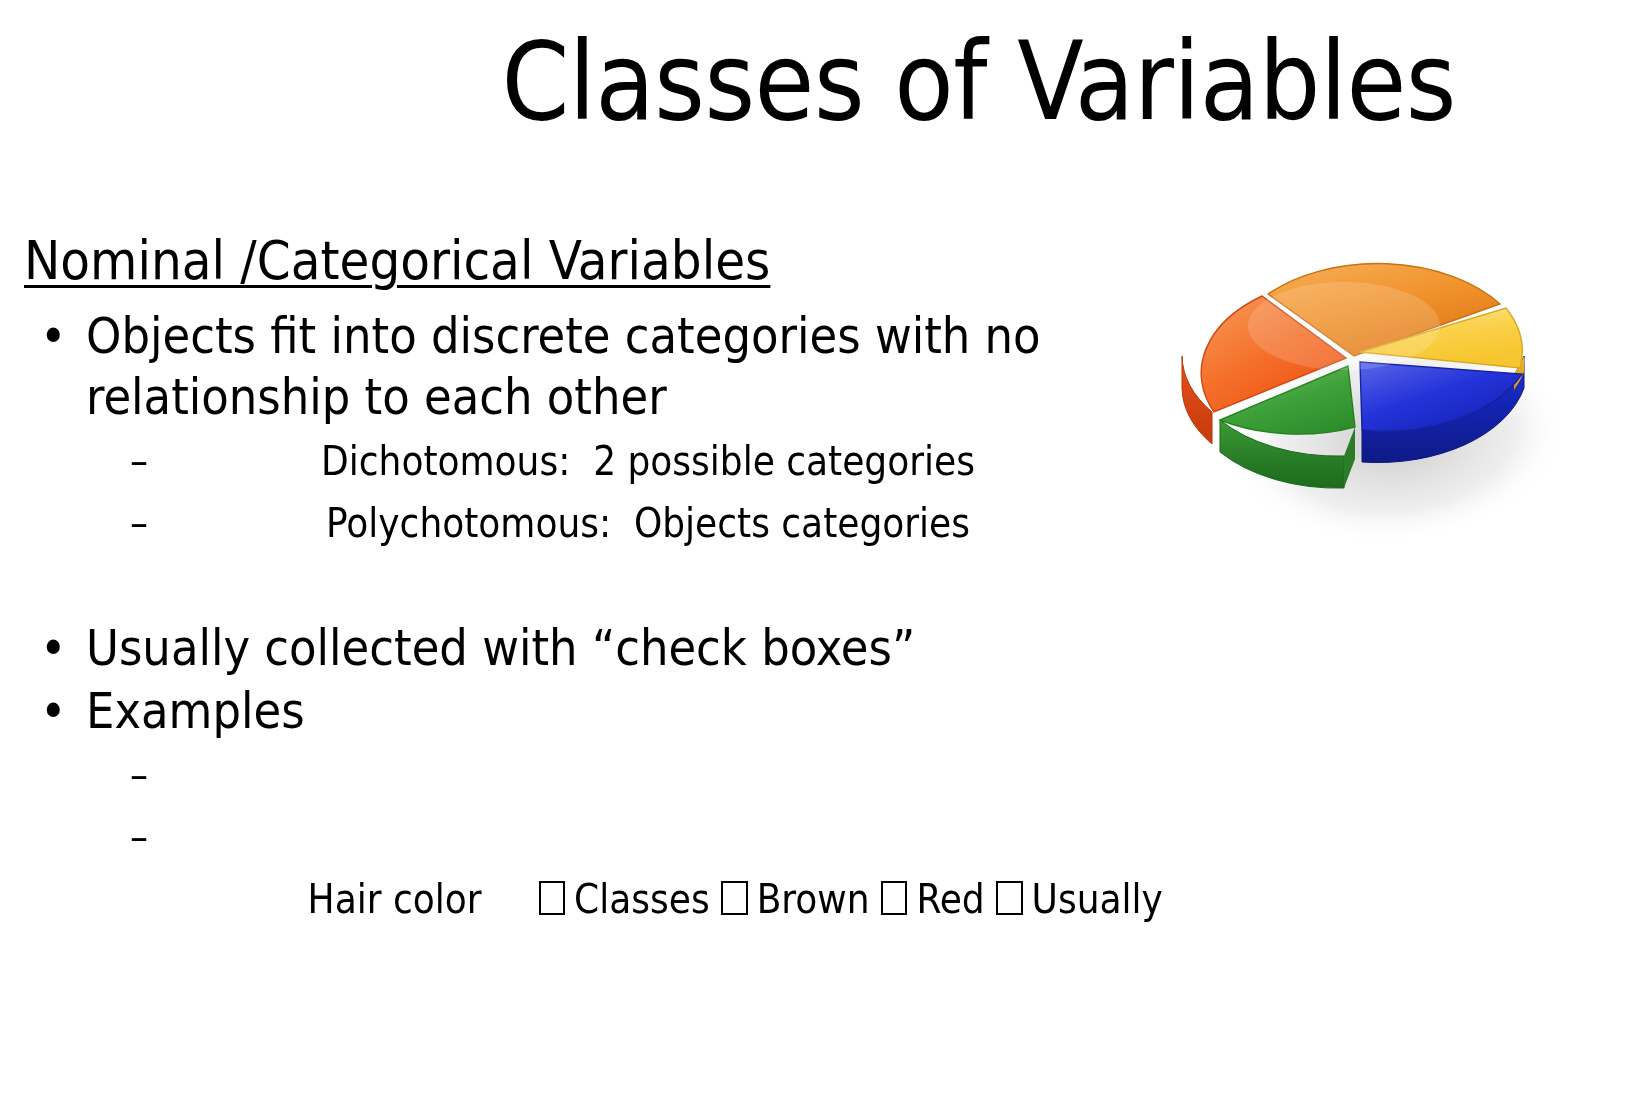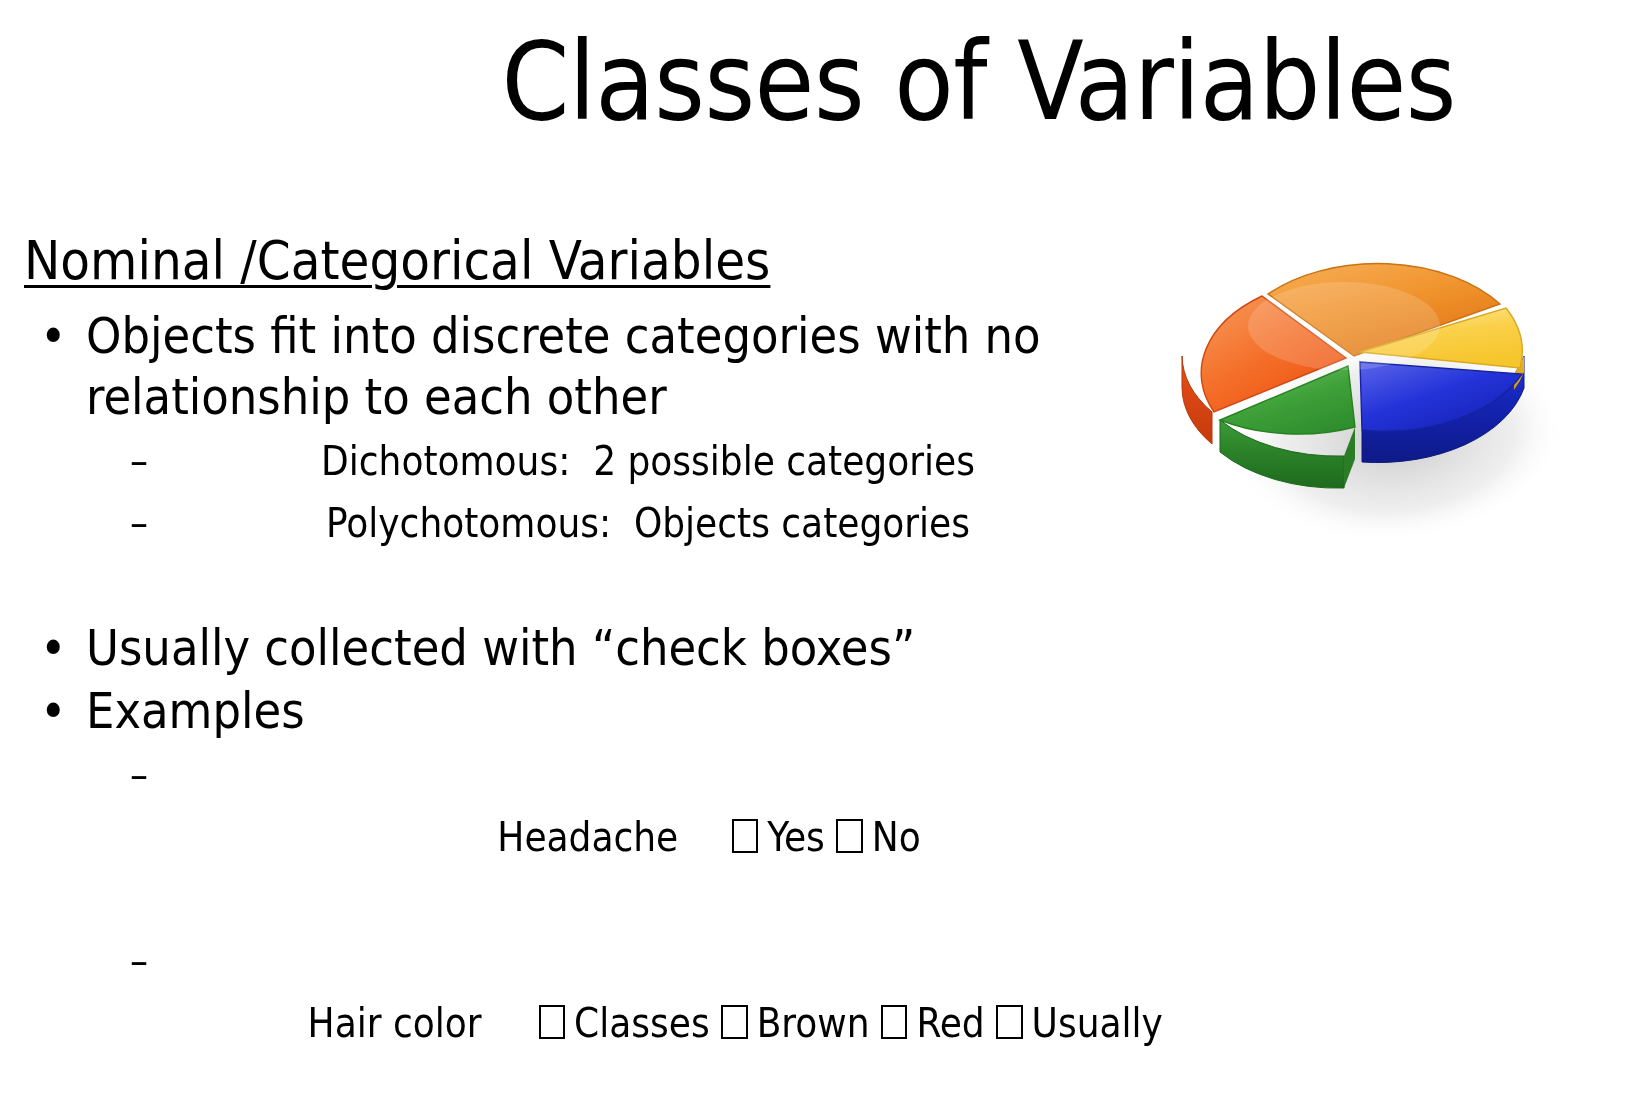--- a/index.html
+++ b/index.html
@@ -156,23 +156,20 @@
     <span class="l1-text">Usually collected with “check boxes”</span>
   </div>
 
   <div class="l1-row">
     <span class="l1-bullet">•</span>
     <span class="l1-text">Examples</span>
   </div>
 
   <div class="l2-row">
     <span class="l2-dash">–</span>
-    <span class="l2-text">
-      <span class="ex-label">Headache</span><span class="cbx"></span><span>Yes</span><span> </span><span class="cbx"></span><span>No</span>
-    </span>
   </div>
 
   <div class="l2-row">
     <span class="l2-dash">–</span>
     <span class="l2-text">
       <span class="ex-label">Hair color</span><span class="cbx"></span><span>Classes</span><span> </span><span class="cbx"></span><span>Brown</span><span> </span><span class="cbx"></span><span>Red</span><span> </span><span class="cbx"></span><span>Usually</span>
     </span>
   </div>
 
 </div>

